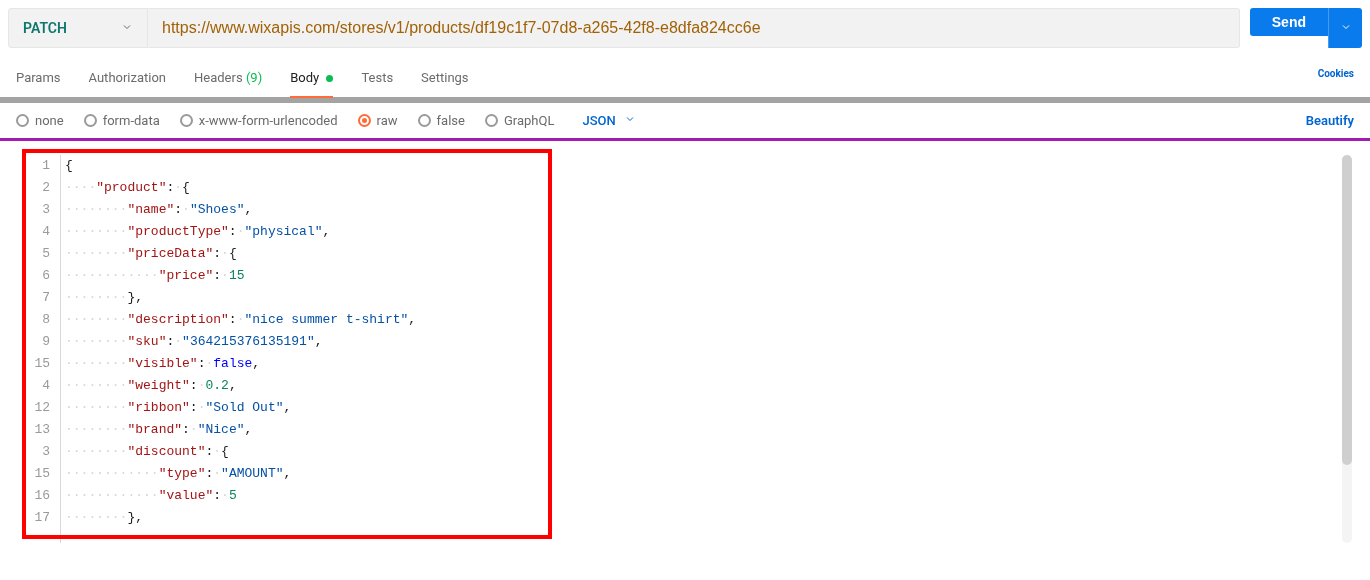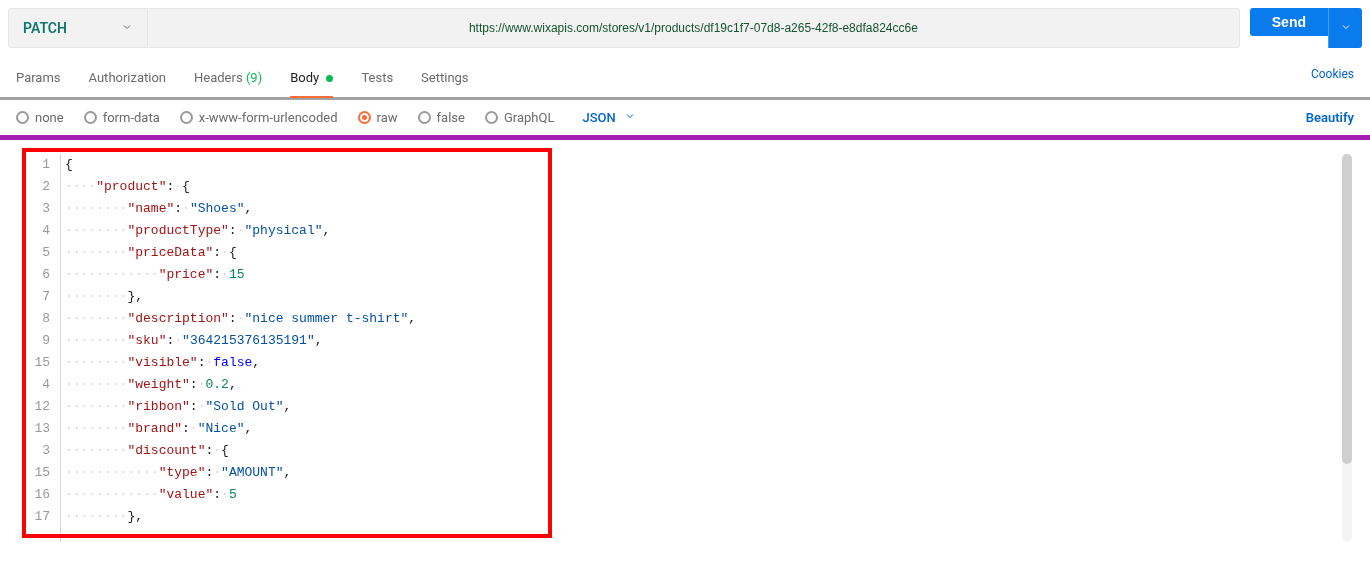--- a/index.html
+++ b/index.html
@@ -1,34 +1,34 @@
 <!DOCTYPE html>
 <html><head>
 <meta charset="utf-8">
 <style>
   * { box-sizing: border-box; margin: 0; padding: 0; }
   body { font-family: -apple-system, BlinkMacSystemFont, "Segoe UI", Roboto, sans-serif; font-size: 13px; color: #212121; background: #fff; width: 1370px; height: 580px; overflow: hidden; }
 
   .topbar { display: flex; align-items: stretch; padding: 8px; gap: 0; }
   .method-select { display: flex; align-items: center; justify-content: space-between; background: #f2f2f2; border: 1px solid #e6e6e6; border-radius: 3px 0 0 3px; padding: 0 14px; width: 140px; height: 40px; font-weight: 600; font-size: 14px; color: #0f766e; cursor: pointer; }
   .method-select .chev { color: #6b6b6b; }
-  .url-input { flex: 1; background: #f2f2f2; border: 1px solid #e6e6e6; border-left: none; border-radius: 0 3px 3px 0; height: 40px; padding: 0 14px; font-size: 12px; color: #14532d; outline: none; text-align: center; }
+  .url-input { flex: 1; background: #f2f2f2; border: 1px solid #e6e6e6; border-left: none; border-radius: 0 3px 3px 0; height: 40px; padding: 0 14px; font-size: 16px; color: #a16207; outline: none; }
   .send-wrap { display: flex; margin-left: 10px; }
   .send-btn { background: #097bed; color: #fff; border: none; height: 28px; padding: 0 22px; font-size: 14px; font-weight: 600; border-radius: 3px 0 0 3px; cursor: pointer; }
   .send-more { background: #097bed; color: #fff; border: none; border-left: 1px solid rgba(255,255,255,.25); height: 40px; width: 34px; border-radius: 0 3px 3px 0; cursor: pointer; display: flex; align-items: center; justify-content: center; }
 
-  .tabs { display: flex; align-items: center; padding: 6px 16px 0 16px; gap: 28px; border-bottom: 3px solid #a3a3a3; position: relative; }
+  .tabs { display: flex; align-items: center; padding: 6px 16px 0 16px; gap: 28px; border-bottom: 6px solid #a3a3a3; position: relative; }
   .tab { color: #6b6b6b; font-size: 13px; padding: 8px 0 12px 0; cursor: pointer; position: relative; }
   .tab.active { color: #212121; }
   .tab.active::after { content: ""; position: absolute; left: 0; right: 0; bottom: -1px; height: 2px; background: #ff6c37; }
   .tab .count { color: #0cbb52; }
   .tab .dot { display: inline-block; width: 7px; height: 7px; border-radius: 50%; background: #0cbb52; margin-left: 4px; vertical-align: middle; }
-  .cookies-link { margin-left: auto; color: #0265d2; font-size: 12px; font-weight: 400; cursor: pointer; padding-bottom: 12px; }
+  .cookies-link { margin-left: auto; color: #0265d2; font-size: 10px; font-weight: 700; cursor: pointer; padding-bottom: 12px; }
 
-  .body-row { display: flex; align-items: flex-end; padding: 10px 16px; gap: 20px; border-bottom: 5px solid #a21caf; }
+  .body-row { display: flex; align-items: flex-end; padding: 10px 16px; gap: 20px; border-bottom: 3px solid #a21caf; }
   .radio { display: flex; align-items: center; gap: 6px; color: #6b6b6b; cursor: pointer; font-size: 13px; }
   .radio .circle { width: 13px; height: 13px; border-radius: 50%; border: 2px solid #9a9a9a; background: #fff; position: relative; }
   .radio.selected .circle { border-color: #ff6c37; }
   .radio.selected .circle::after { content:""; position:absolute; inset:2px; border-radius:50%; background:#ff6c37; }
   .type-select { color: #0265d2; font-size: 13px; font-weight: 500; display: flex; align-items: center; gap: 8px; cursor: pointer; margin-left: 8px; }
   .beautify-link { margin-left: auto; color: #0265d2; font-size: 13px; font-weight: 600; cursor: pointer; }
 
   .editor-area { position: relative; padding: 8px 16px 0 16px; }
   .editor-frame { position: relative; height: 400px; }
   .highlight-box { position: absolute; left: 6px; top: 0; width: 530px; height: 390px; border: 4px solid #ff0000; z-index: 2; pointer-events: none; }

